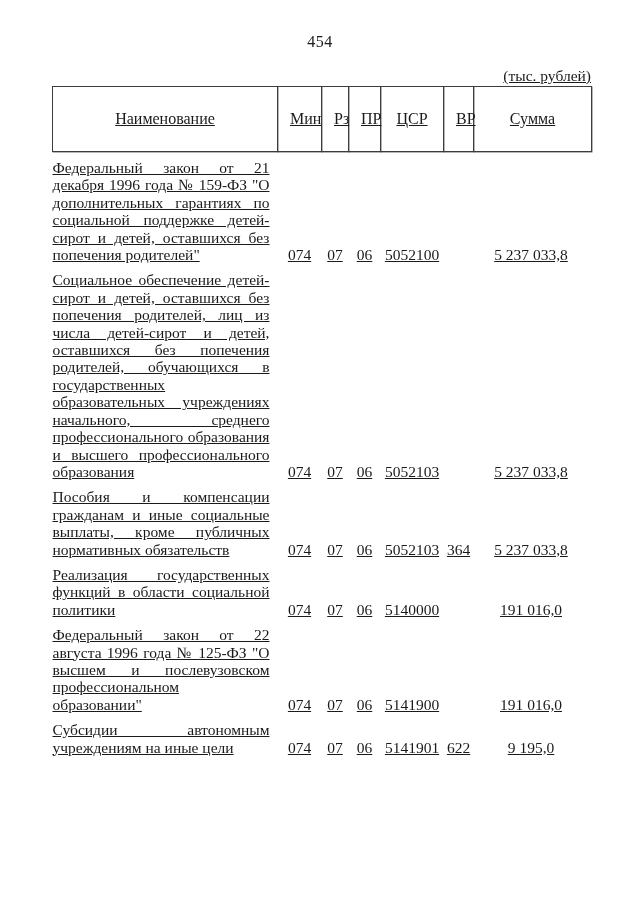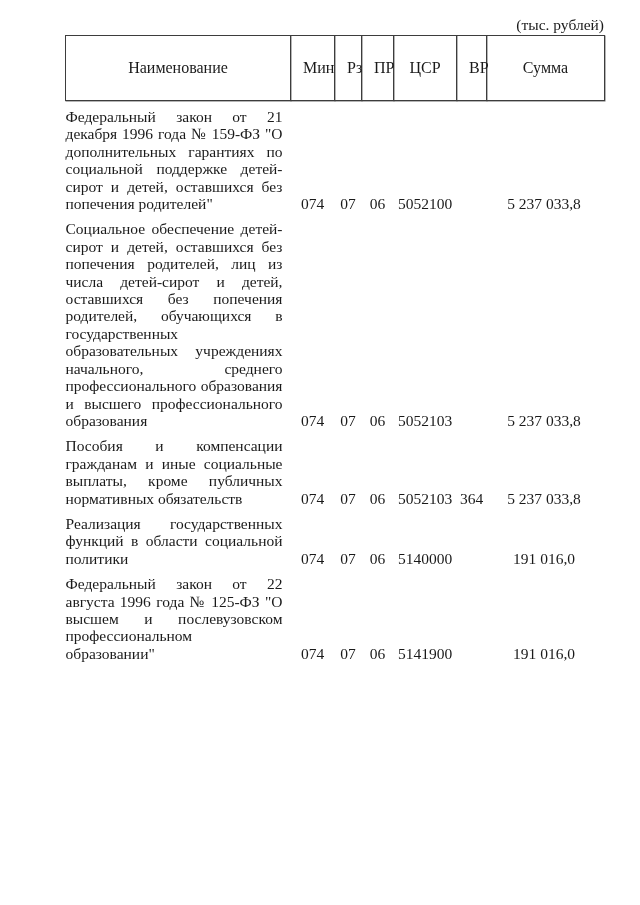--- a/index.html
+++ b/index.html
@@ -17,21 +17,22 @@
     overflow: hidden;
   }
   .page-number {
     margin-top: 33px;
     text-align: center;
     font-size: 16px;
     letter-spacing: 0.5px;
   }
   .content {
     width: 539px;
-    margin-left: 65px;
+    margin-left: 52px;
+    text-decoration: underline;
   }
   .unit-label {
     margin-top: 16px;
     margin-bottom: 1px;
     text-align: right;
     font-size: 15.5px;
   }
   table.budget-table {
     border-collapse: collapse;
     table-layout: fixed;
@@ -65,20 +66,21 @@
     text-align: center;
     padding-right: 3px !important;
     white-space: nowrap;
   }
 </style>
 </head>
 <body>
 
 <div class="page">
 
+  <div class="page-number">454</div>
 
   <div class="content">
 
     <div class="unit-label">(тыс. рублей)</div>
 
     <table class="budget-table">
       <colgroup>
         <col style="width:225px">
         <col style="width:44px">
         <col style="width:27px">
@@ -137,17 +139,26 @@
           </tr>
           <tr>
             <td class="cell-name">Федеральный закон от 22 августа 1996 года № 125-ФЗ "О высшем и послевузовском профессиональном образовании"</td>
             <td class="cell-min">074</td>
             <td class="cell-rz">07</td>
             <td class="cell-pr">06</td>
             <td class="cell-csr">5141900</td>
             <td class="cell-vr"></td>
             <td class="cell-sum">191 016,0</td>
           </tr>
+          <tr>
+            <td class="cell-name">Субсидии автономным учреждениям на иные цели</td>
+            <td class="cell-min">074</td>
+            <td class="cell-rz">07</td>
+            <td class="cell-pr">06</td>
+            <td class="cell-csr">5141901</td>
+            <td class="cell-vr">622</td>
+            <td class="cell-sum">9 195,0</td>
+          </tr>
         </tbody>
     </table>
 
   </div>
 </div>
 
 </body></html>

